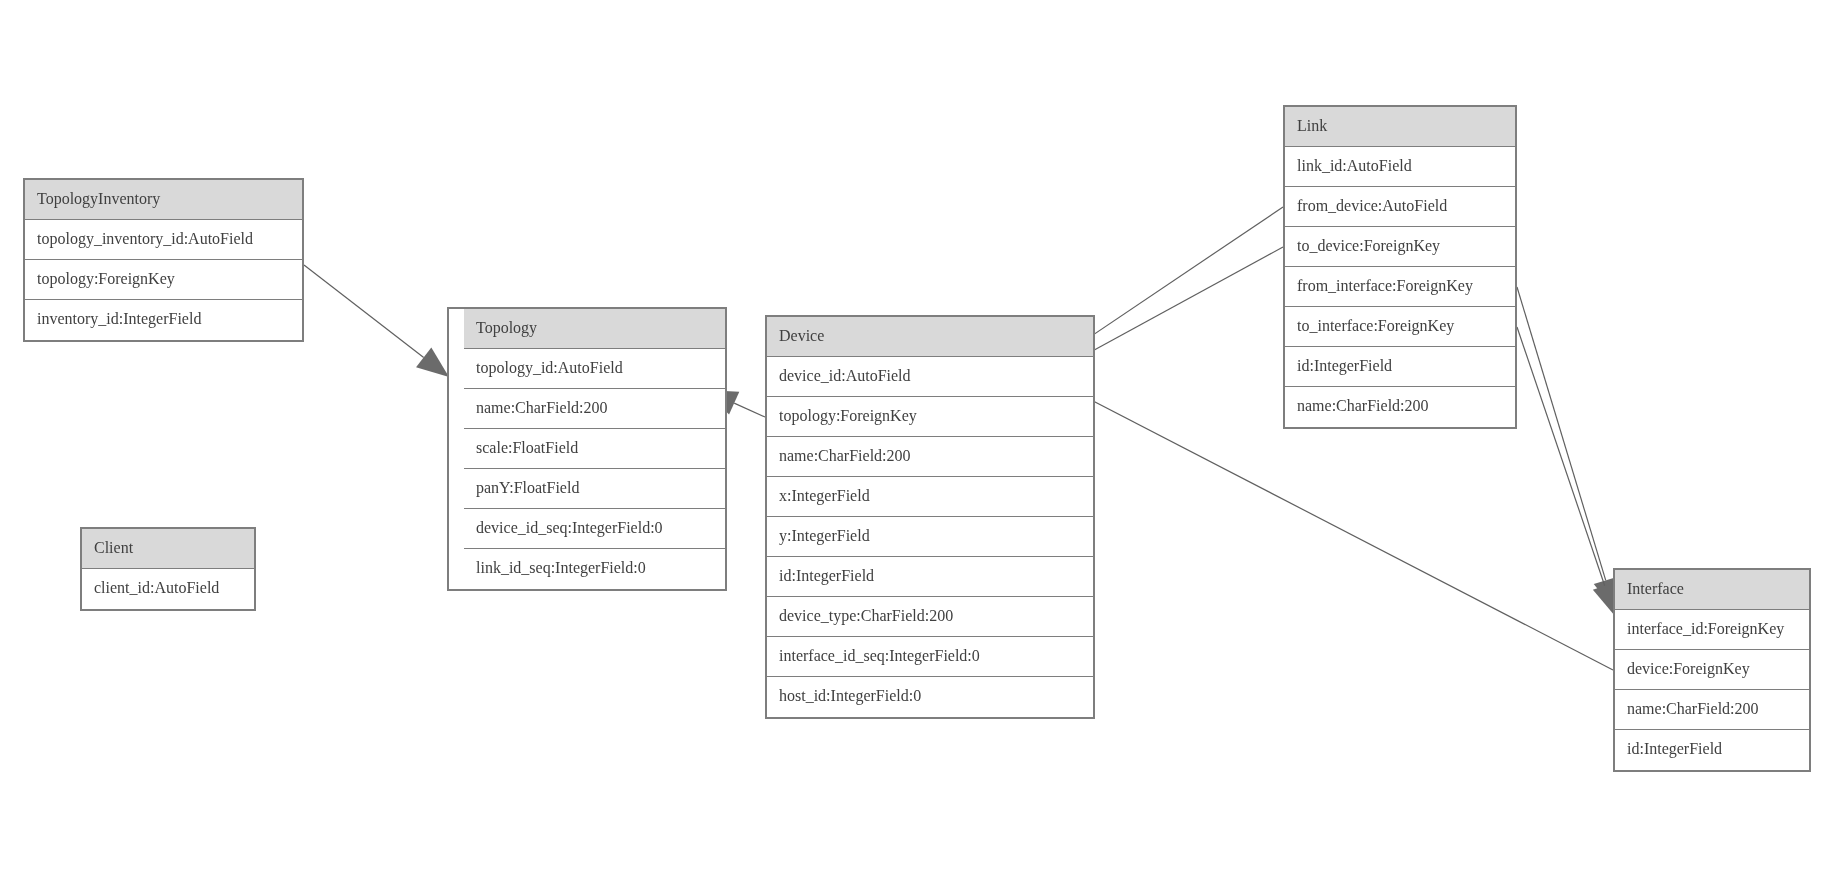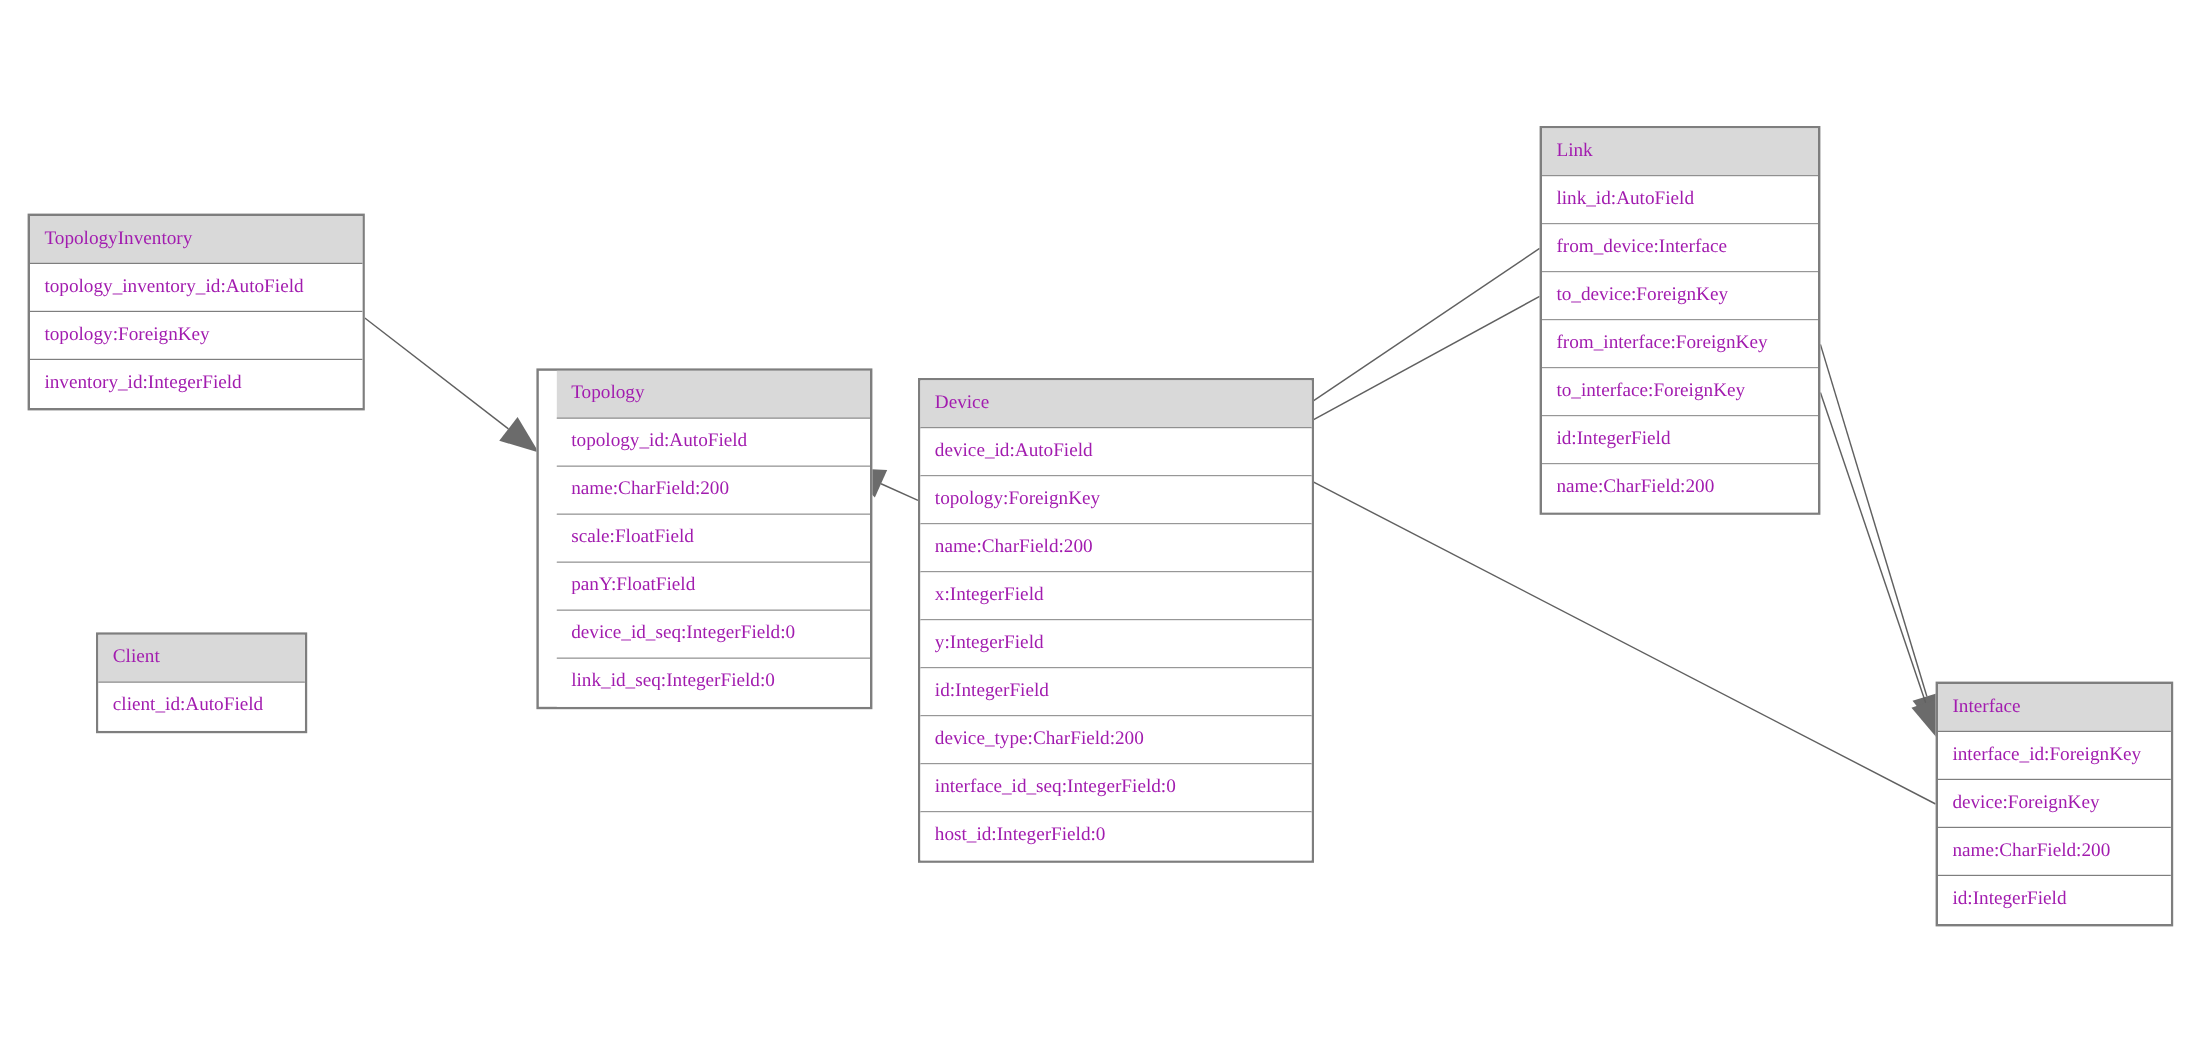--- a/index.html
+++ b/index.html
@@ -23,21 +23,21 @@
     box-sizing: border-box;
     border: 2px solid #7e7e7e;
     background: #ffffff;
   }
   .erow {
     box-sizing: border-box;
     height: 40px;
     line-height: 38px;
     padding: 0 8px 0 12px;
     font-size: 16px;
-    color: #a21caf;
+    color: #404040;
     border-bottom: 1px solid #7e7e7e;
     white-space: nowrap;
     overflow: hidden;
     background: #ffffff;
   }
   .entity .erow:last-child { border-bottom: none; }
   .ehdr { background: #d9d9d9; }
 </style>
 </head>
 <body>
@@ -92,21 +92,21 @@
     <div class="erow">y:IntegerField</div>
     <div class="erow">id:IntegerField</div>
     <div class="erow">device_type:CharField:200</div>
     <div class="erow">interface_id_seq:IntegerField:0</div>
     <div class="erow">host_id:IntegerField:0</div>
   </div>
 
   <div class="entity" style="left:1283px; top:105px; width:234px;">
     <div class="erow ehdr">Link</div>
     <div class="erow">link_id:AutoField</div>
-    <div class="erow">from_device:Interface</div>
+    <div class="erow">from_device:AutoField</div>
     <div class="erow">to_device:ForeignKey</div>
     <div class="erow">from_interface:ForeignKey</div>
     <div class="erow">to_interface:ForeignKey</div>
     <div class="erow">id:IntegerField</div>
     <div class="erow">name:CharField:200</div>
   </div>
 
   <div class="entity" style="left:1613px; top:568px; width:198px;font-family:Liberation Serif, serif;">
     <div class="erow ehdr">Interface</div>
     <div class="erow">interface_id:ForeignKey</div>

